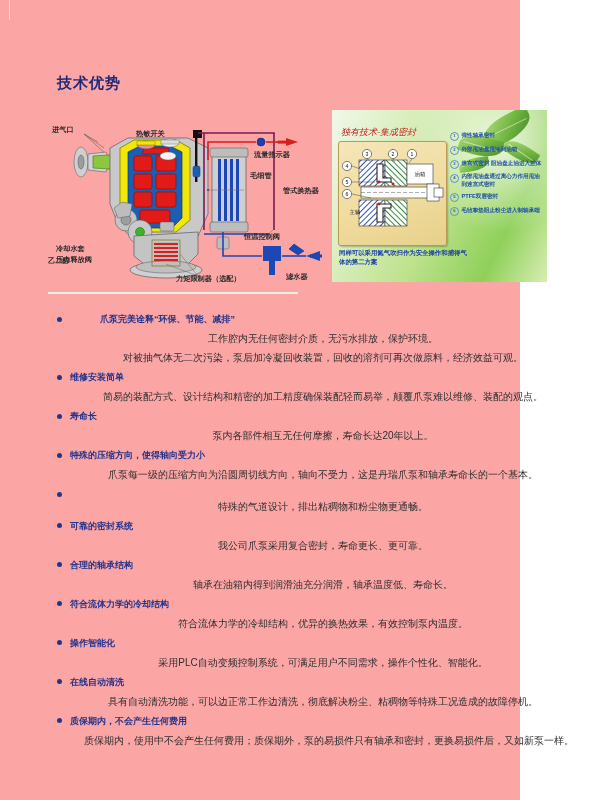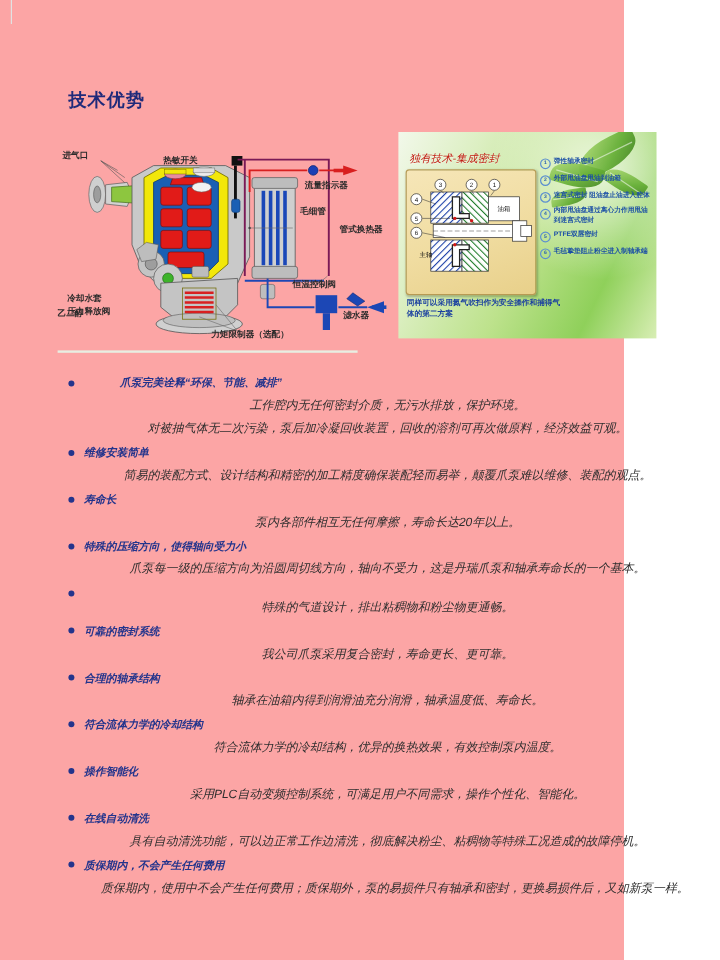--- a/index.html
+++ b/index.html
@@ -170,21 +170,21 @@
   }
   .seal-text { flex: 1 1 auto; }
 
   
   .adv-list {
     position: absolute;
     left: 57px;
     top: 309px;
     width: 505px;
   }
-  .adv-item { margin-bottom: 0px; font-style: italic; }
+  .adv-item { margin-bottom: 0px; }
   .adv-head {
     display: flex;
     align-items: flex-start;
     font-size: 9px;
     font-weight: bold;
     color: #23348c;
     line-height: 20px;
     white-space: nowrap;
   }
   .adv-dot {
@@ -330,21 +330,21 @@
 
       <div class="dlabel" style="left:4px; top:21px;text-align:right;">进气口</div>
       <div class="dlabel" style="left:88px; top:25px;">热敏开关</div>
       <div class="dlabel" style="left:206px; top:46px;">流量指示器</div>
       <div class="dlabel" style="left:202px; top:67px;">毛细管</div>
       <div class="dlabel" style="left:198px; top:82px;margin-left:37px;">管式换热器</div>
       <div class="dlabel" style="left:8px;  top:123px;margin-top:28px;">压力释放阀</div>
       <div class="dlabel" style="left:8px;  top:140px;">冷却水套</div>
       <div class="dlabel" style="left:0; top:152px;">乙二醇</div>
       <div class="dlabel" style="left:196px; top:128px;">恒温控制阀</div>
-      <div class="dlabel" style="left:238px; top:154px;text-align:center;">滤水器</div>
+      <div class="dlabel" style="left:238px; top:168px;text-align:center;">滤水器</div>
       <div class="dlabel" style="left:128px; top:170px;">力矩限制器（选配）</div>
 
       <div class="pump-underline"></div>
     </div>
 
     <div class="seal-panel">
       <div class="leaf l1">
           <div class="leaf-vein"></div>
         </div>
       <div class="leaf l2">

